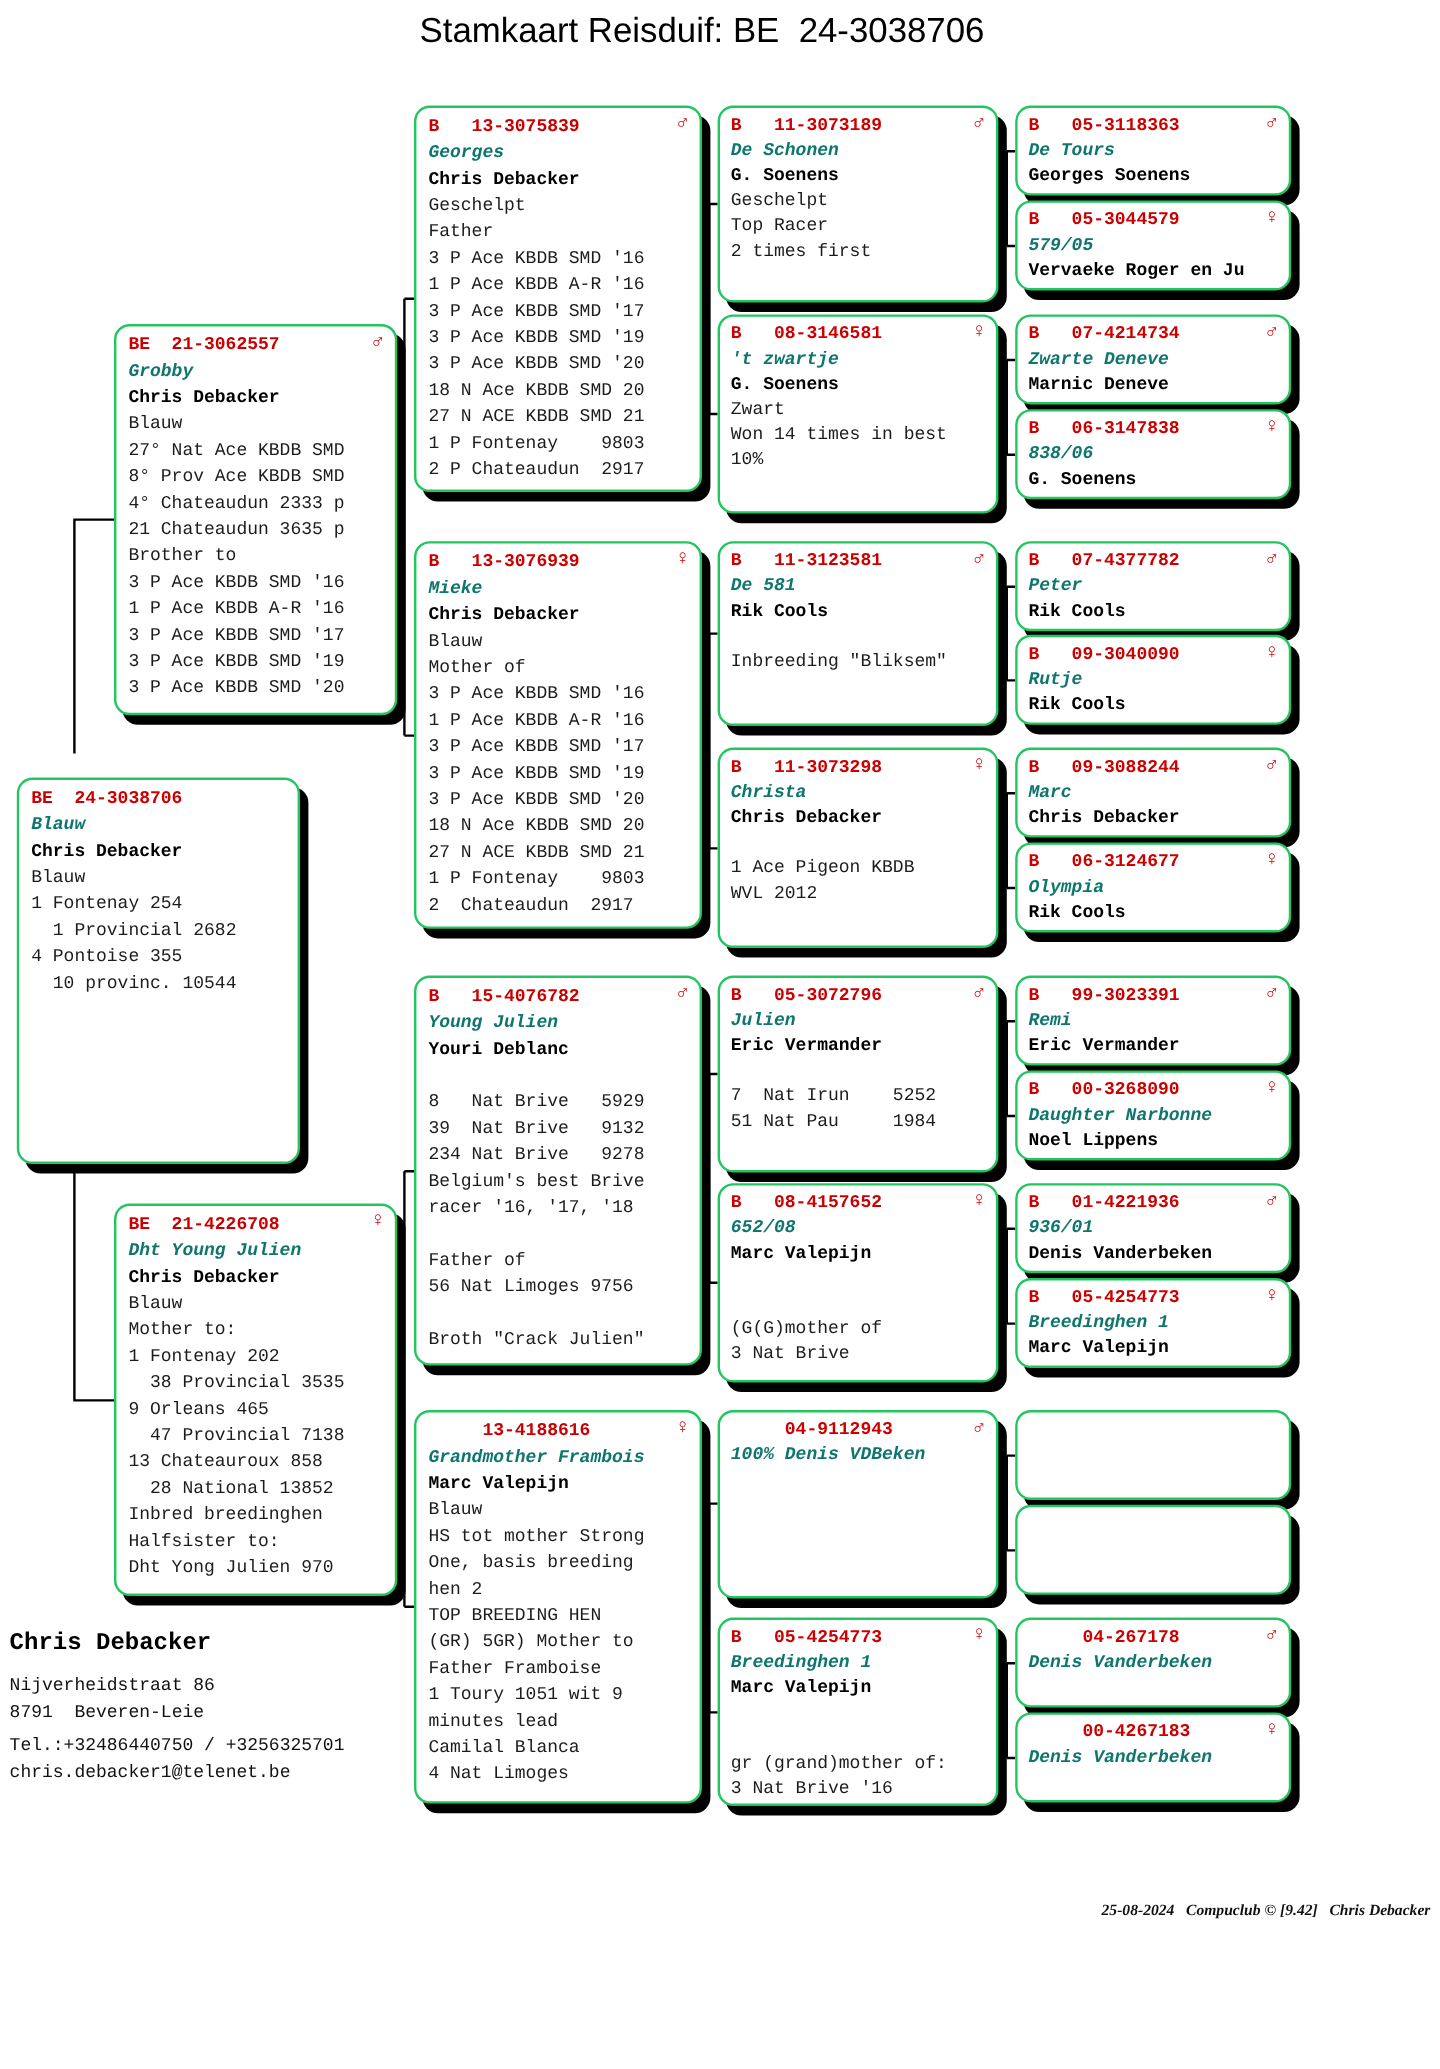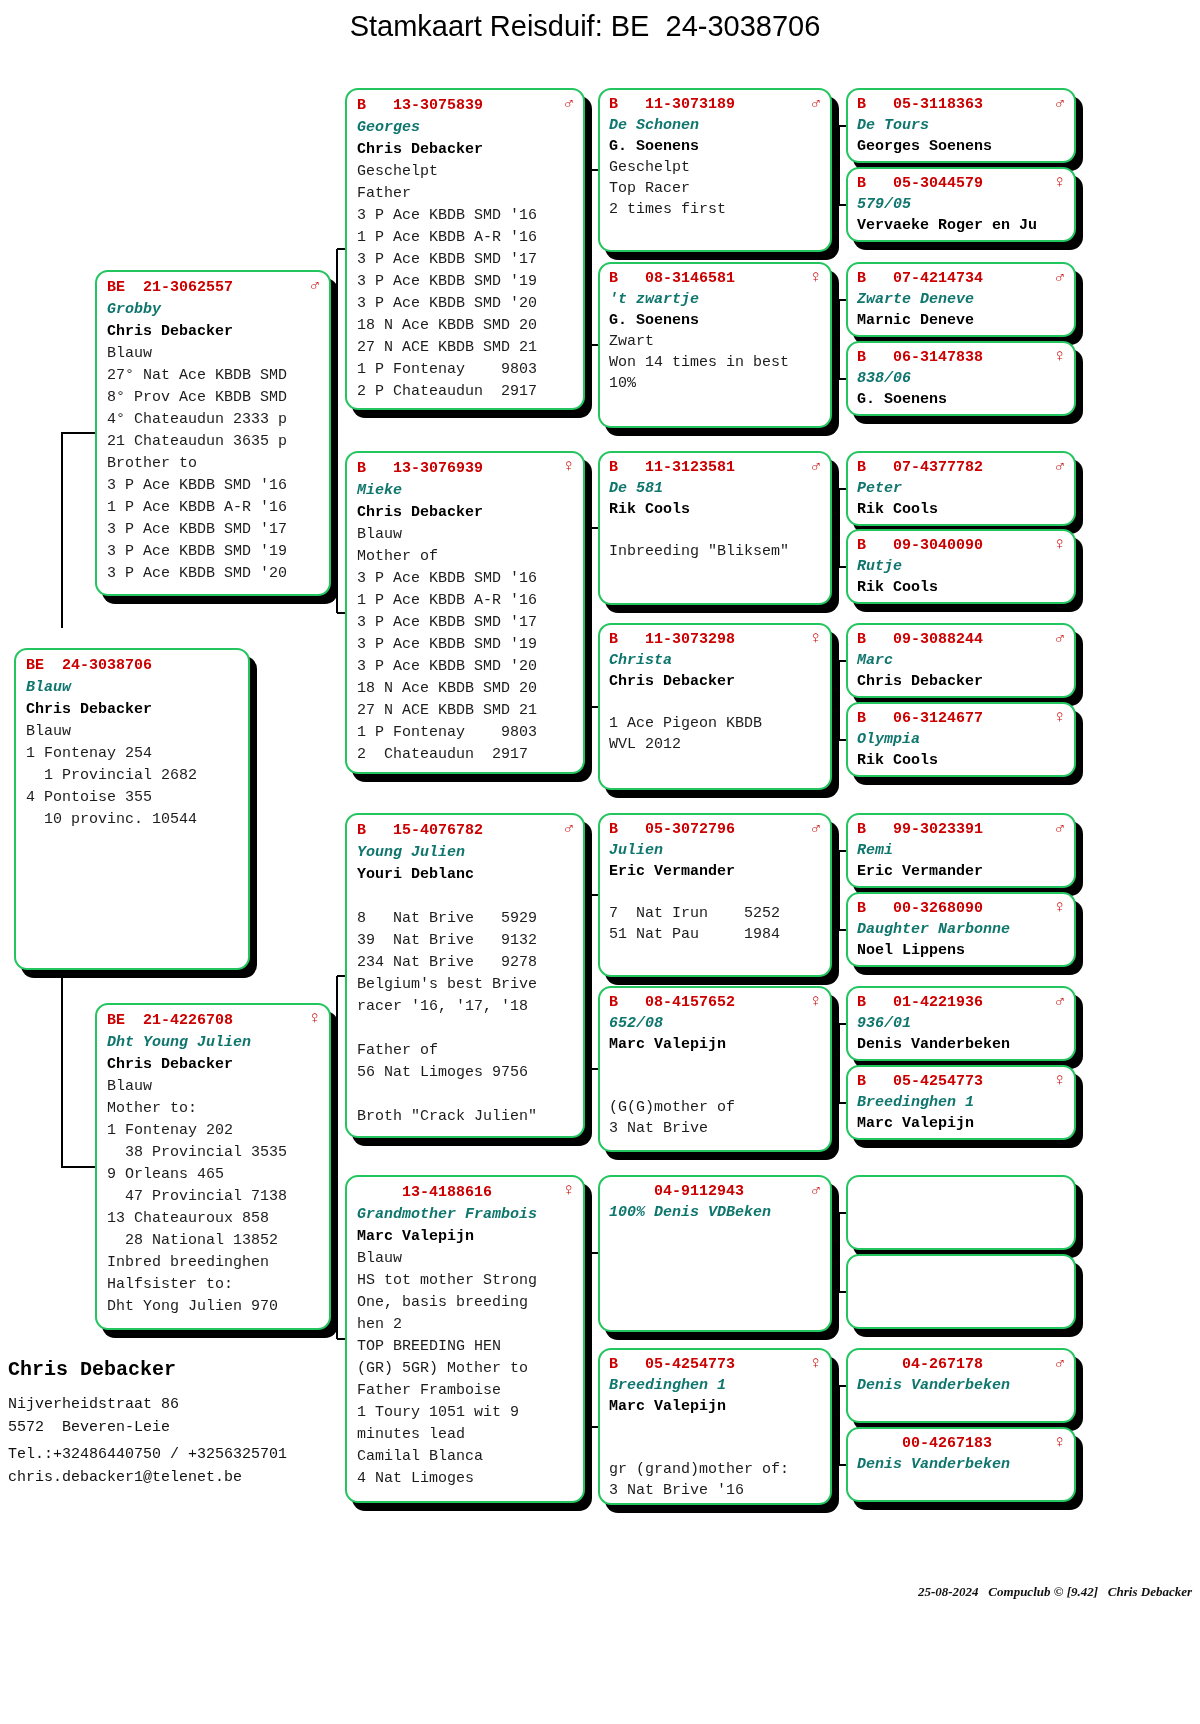--- a/index.html
+++ b/index.html
@@ -350,20 +350,20 @@
     </div>
   <div class="pbox pbox--sm c5" id="b-gggp8b">
       <div class="ring">     00-4267183</div>
       <span class="sex">♀</span>
       <div class="pname">Denis Vanderbeken</div>
     </div>
 
   <div class="contact">
     <div class="cname">Chris Debacker</div>
     <div class="cline">Nijverheidstraat 86</div>
-    <div class="cline">5572  Beveren-Leie</div>
+    <div class="cline">8791  Beveren-Leie</div>
     <div class="cline tel">Tel.:+32486440750 / +3256325701</div>
     <div class="cline">chris.debacker1@telenet.be</div>
   </div>
 
   <div class="footer">25-08-2024   Compuclub © [9.42]   Chris Debacker</div>
 
 </div>
 
 </body></html>

